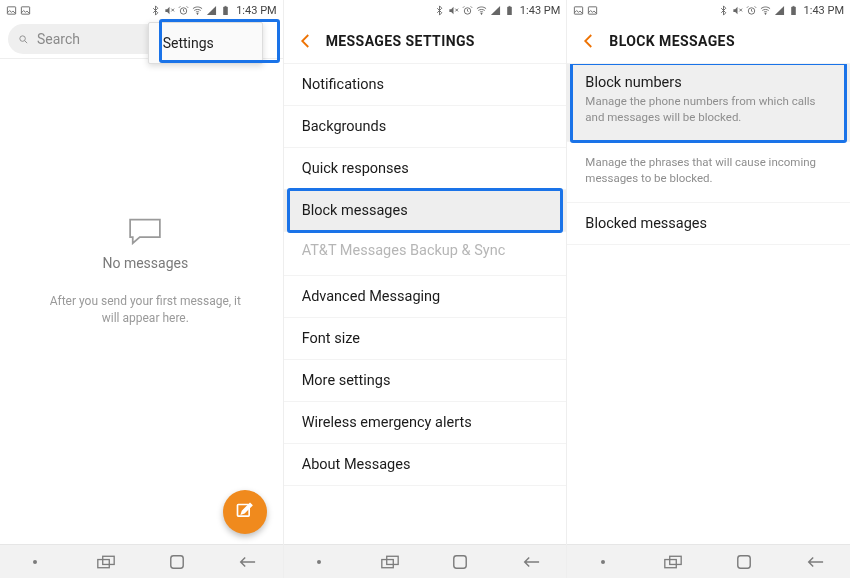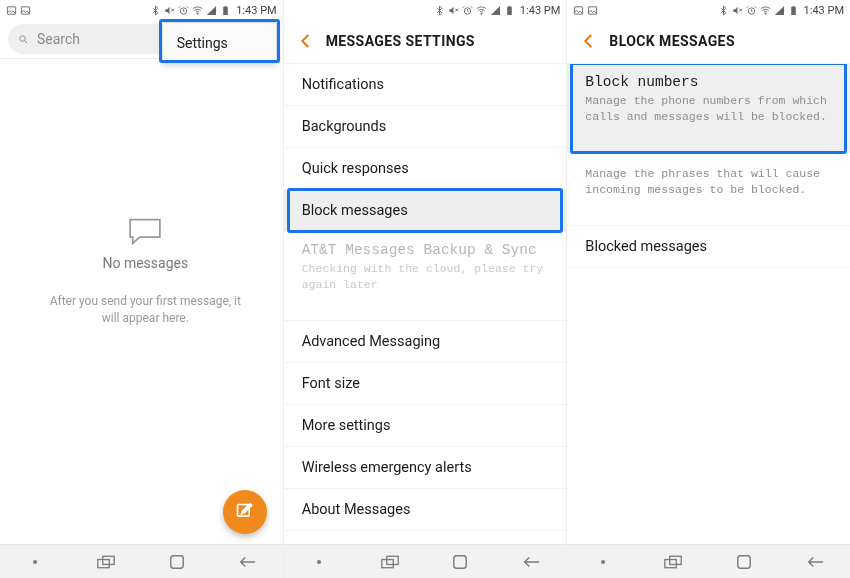--- a/index.html
+++ b/index.html
@@ -14,21 +14,21 @@
   .ic { width: 11px; height: 11px; display: inline-block; }
   .clock { font-size: 11px; color: #444; margin-left: 2px; }
 
   
   .search-row { display: flex; align-items: flex-start; padding: 6px 8px 4px 8px; gap: 8px; }
   .search-pill { flex: 1; background: #efefef; border-radius: 18px; height: 30px; display: flex; align-items: center; padding: 0 10px; color: #8a8a8a; font-size: 14px; gap: 8px; }
   .tabs { display: flex; border-bottom: 1px solid #eee; }
   .tab { flex: 1; text-align: center; font-size: 12px; letter-spacing: 0.5px; padding: 10px 0 8px; color: #9e9e9e; font-weight: 600; position: relative; }
   .tab.active { color: #ed7203; }
   .tab.active::after { content:""; position:absolute; left:18%; right:18%; bottom:-1px; height:2px; background:#ed7203; }
-  .popup { position: absolute; right: 6px; top: 22px; width: 115px; background: #fafafa; border: 1px solid #ddd; box-shadow: 0 2px 6px rgba(0,0,0,.15); border-radius: 2px; z-index: 5; }
+  .popup { position: absolute; right: 20px; top: 22px; width: 115px; background: #fafafa; border: 1px solid #ddd; box-shadow: 0 2px 6px rgba(0,0,0,.15); border-radius: 2px; z-index: 5; }
   .popup-item { padding: 12px 14px; font-size: 14px; color: #222; }
   .popup-hl { position:absolute; right:3px; top:19px; width:121px; height:44px; border:3px solid #1a73e8; border-radius:3px; z-index:6; pointer-events:none; }
 
   .empty-area { flex: 1; display: flex; flex-direction: column; align-items: center; justify-content: center; color: #8f8f8f; padding-bottom: 60px; padding-left: 8px; }
   .empty-icon { width: 36px; height: 28px; margin-bottom: 10px; }
   .empty-title { font-size: 14px; color: #7a7a7a; margin-bottom: 22px; }
   .empty-sub { font-size: 12px; color: #9a9a9a; text-align: center; line-height: 1.4; max-width: 200px; }
 
   .fab { position: absolute; right: 16px; bottom: 44px; width: 44px; height: 44px; border-radius: 50%; background: #f08a1d; display:flex; align-items:center; justify-content:center; box-shadow: 0 3px 6px rgba(0,0,0,.25); }
   .fab svg { width: 20px; height: 20px; }
@@ -37,21 +37,21 @@
   .navbar { height: 34px; background: #f2f2f2; display: flex; align-items: center; justify-content: space-around; border-top: 1px solid #e6e6e6; }
   .nav-btn { color: #7c7c7c; display:flex; align-items:center; justify-content:center; width:40px; height:100%; }
 
   
   .hdr { height: 46px; display: flex; align-items: center; padding: 0 6px; border-bottom: 1px solid #f2f2f2; gap: 4px; }
   .back { width: 32px; height: 32px; display:flex; align-items:center; justify-content:center; color:#ed7203; }
   .hdr-title { font-size: 14px; font-weight: 700; letter-spacing: 0.4px; color: #1a1a1a; }
 
   .list { flex: 1; overflow: hidden; }
   .row { padding: 12px 18px; font-size: 14.5px; color: #1b1b1b; border-bottom: 1px solid #f3f3f3; position: relative; }
-  .row.two-line { padding: 10px 18px 28px; font-family: Liberation Mono, monospace; }
+  .row.two-line { padding: 10px 18px 16px; }
   .row .sub { font-size: 11.5px; color: #8e8e8e; margin-top: 3px; line-height: 1.35; }
   .row.disabled { color: #b6b6b6; }
   .row.disabled .sub { color: #c8c8c8; }
   .row.hl { background: #eeeeee; }
   .hl-ring { position:absolute; inset:-2px 3px -2px 3px; border:3px solid #1a73e8; border-radius:3px; pointer-events:none; }
   .row.hl2 { background: #efefef; }
 
 </style>
 </head>
 <body>
@@ -204,21 +204,20 @@
     <div class="list">
       <div class="row">Notifications</div>
       <div class="row">Backgrounds</div>
       <div class="row">Quick responses</div>
       <div class="row hl">
         <span>Block messages</span>
         <div class="hl-ring"></div>
       </div>
       <div class="row two-line disabled">
         <div>AT&amp;T Messages Backup &amp; Sync</div>
-        <div class="sub">Checking with the cloud, please try again later</div>
       </div>
       <div class="row">Advanced Messaging</div>
       <div class="row">Font size</div>
       <div class="row">More settings</div>
       <div class="row">Wireless emergency alerts</div>
       <div class="row">About Messages</div>
     </div>
 
     <div class="navbar">
       <div class="nav-btn">

